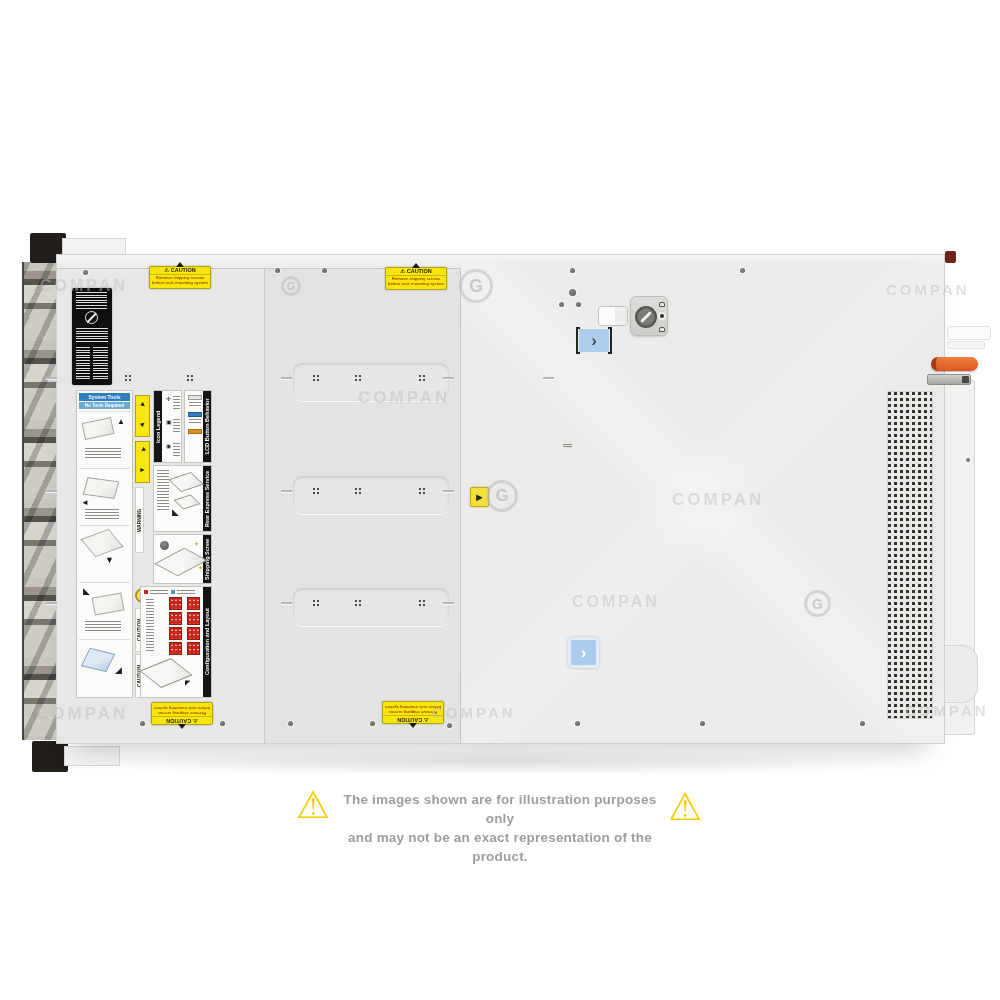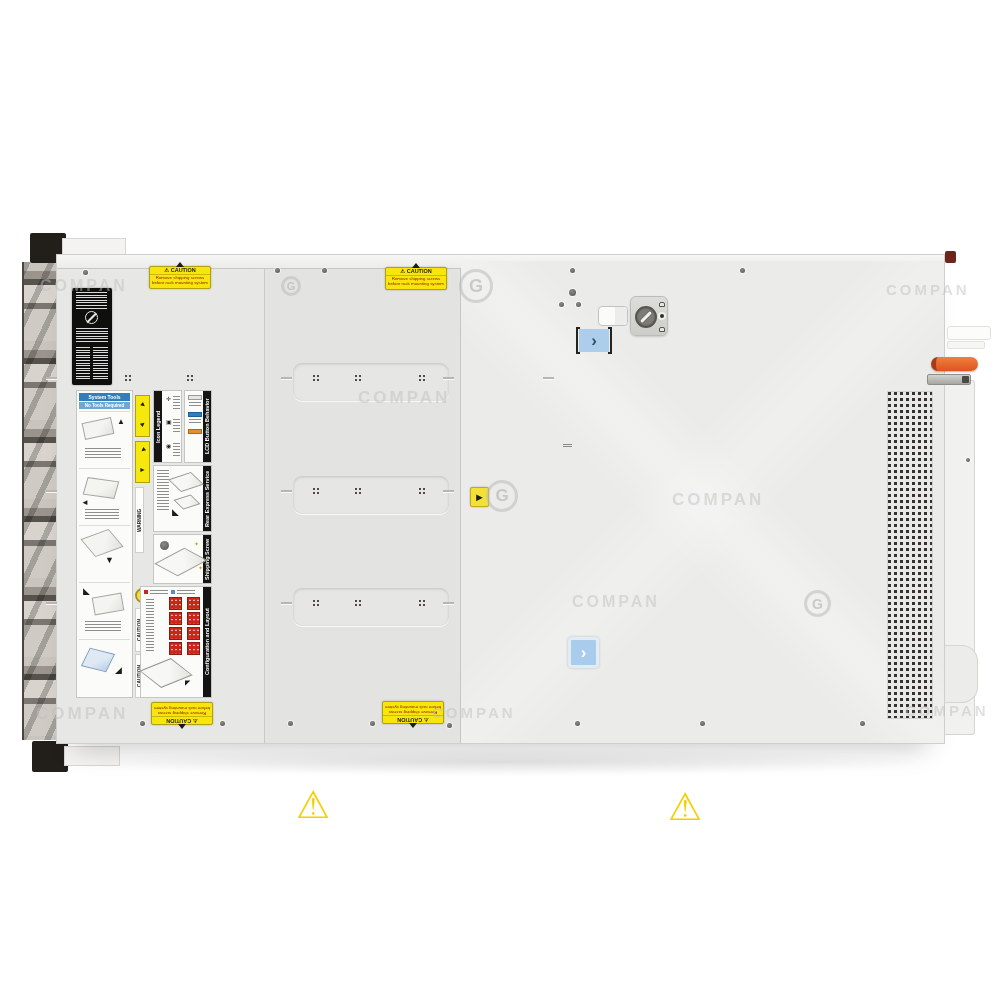--- a/index.html
+++ b/index.html
@@ -406,15 +406,19 @@
       <span>G</span>
     </div>
   <div class="wlogo" style="left:486px;top:480px;width:32px;height:32px;font-size:17px;">
       <span>G</span>
     </div>
   <div class="wlogo" style="left:804px;top:590px;width:27px;height:27px;font-size:14px;">
       <span>G</span>
     </div>
 
   <span class="tri" style="left:296px;top:786px;">⚠</span>
+  <div class="disc-text">
+    <div>The images shown are for illustration purposes only</div>
+    <div>and may not be an exact representation of the product.</div>
+  </div>
   <span class="tri" style="left:668px;top:788px;">⚠</span>
 
 </div>
 
 </body></html>

